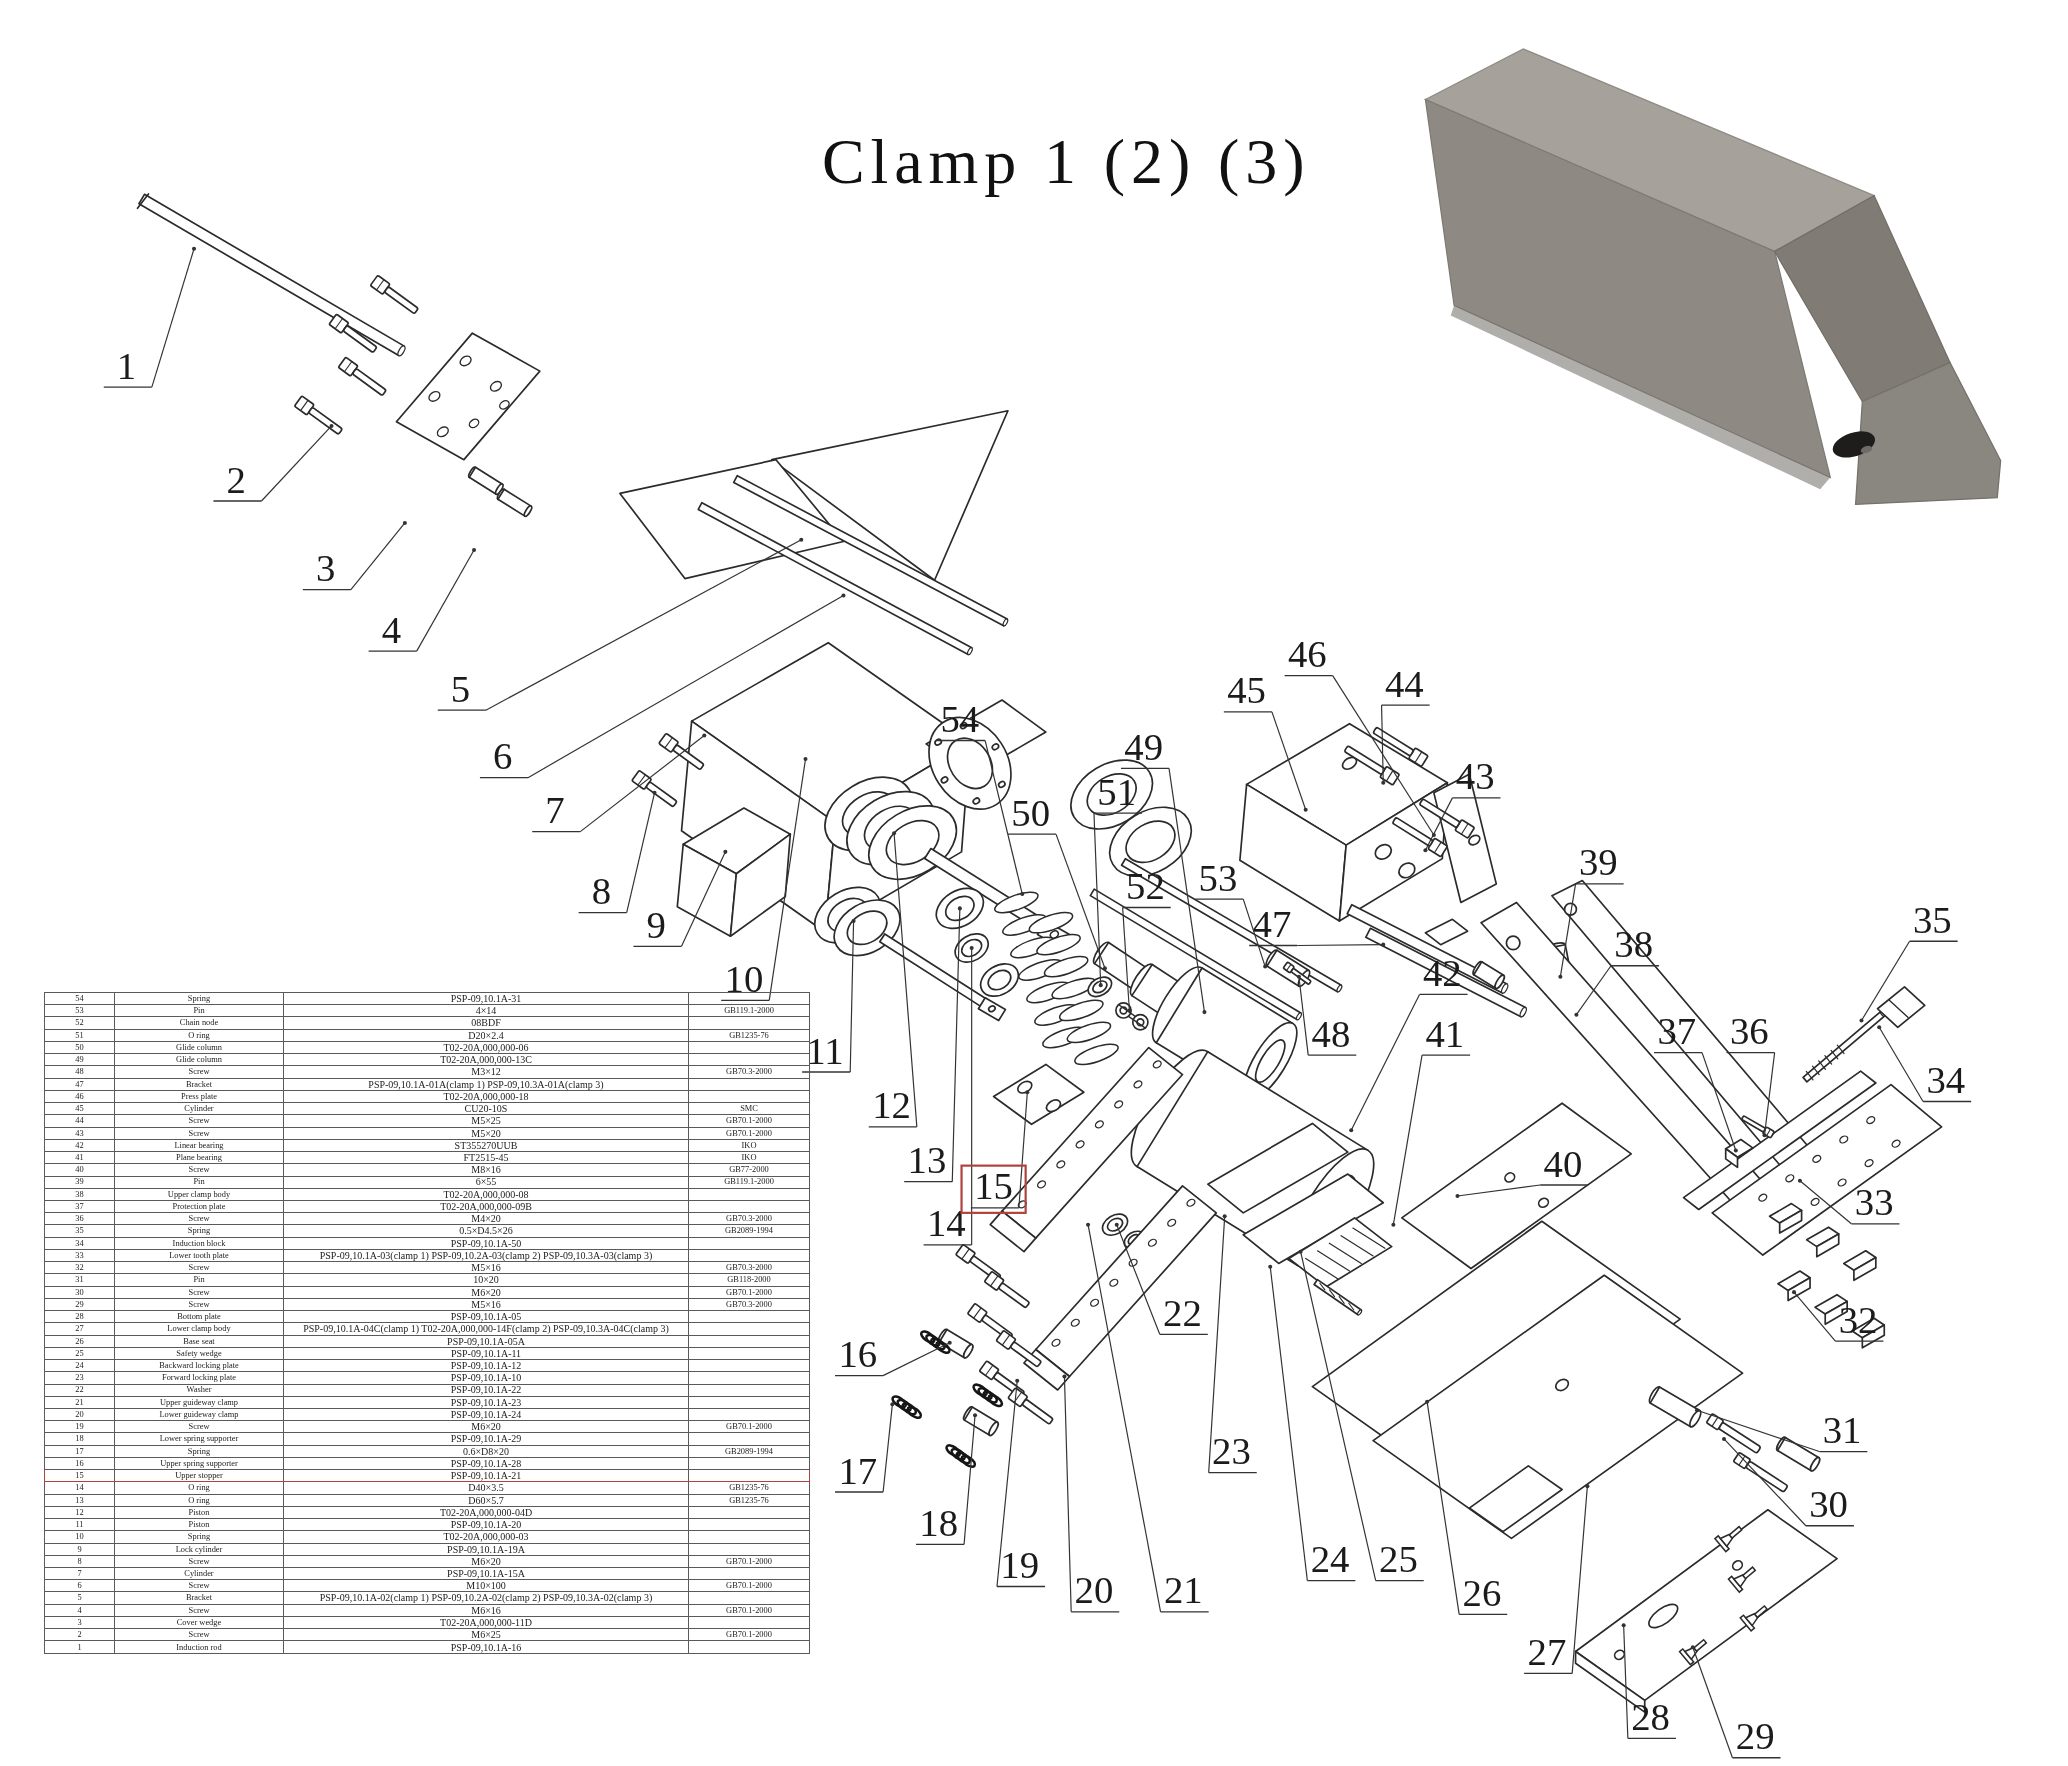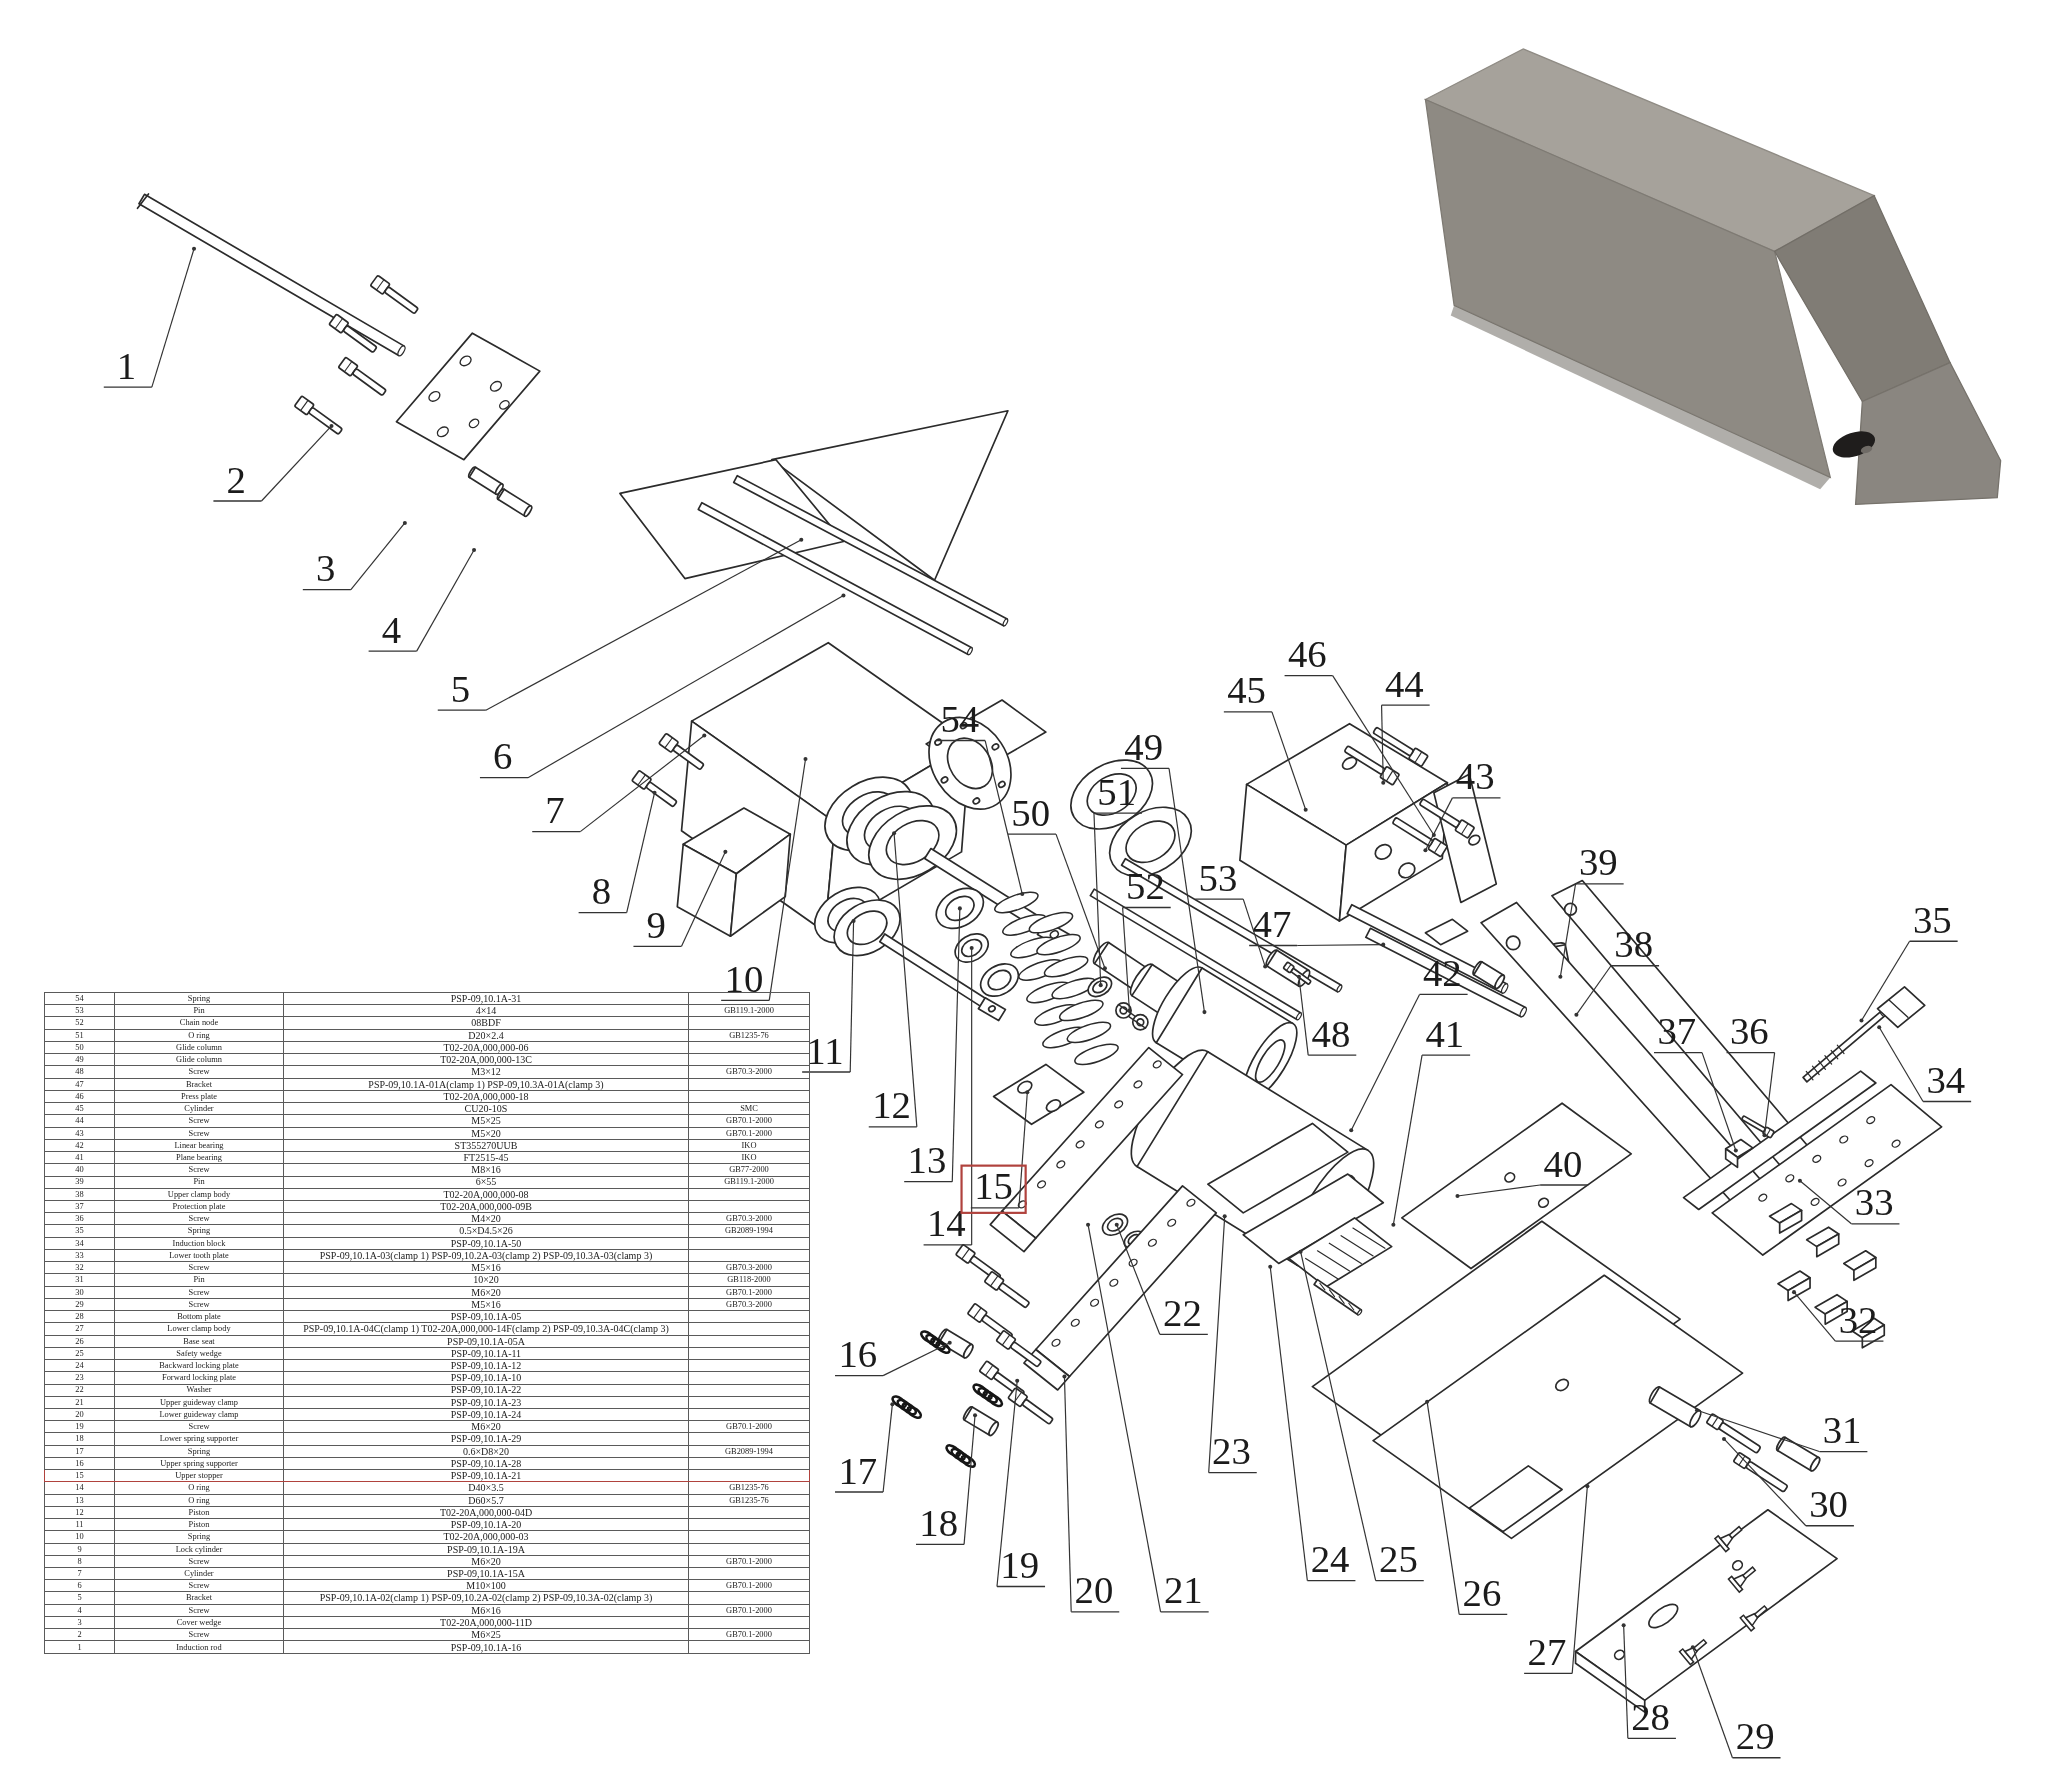--- a/index.html
+++ b/index.html
@@ -736,20 +736,21 @@
         </g>
         <g>
           <line x1="1111" y1="878" x2="1168" y2="878" stroke="#333" stroke-width="1.6"></line>
           <line x1="1168" y1="878" x2="1212" y2="1060" stroke="#333" stroke-width="1.4"></line>
           <circle cx="1212" cy="1060" r="2.4" fill="#333"></circle>
           <text x="1138" y="868" text-anchor="middle" font-size="46" font-family="&quot;Liberation Serif&quot;,&quot;DejaVu Serif&quot;,serif" fill="#1b1b1b">54</text>
         </g>
       </g>
   </svg>
 
+  <div class="title">Clamp 1 (2) (3)</div>
 
   <table class="parts">
     <colgroup>
       <col style="width:70px">
         <col style="width:169px">
         <col style="width:405px">
         <col style="width:121px">
     </colgroup>
     <tbody id="tbody">
         <tr>

